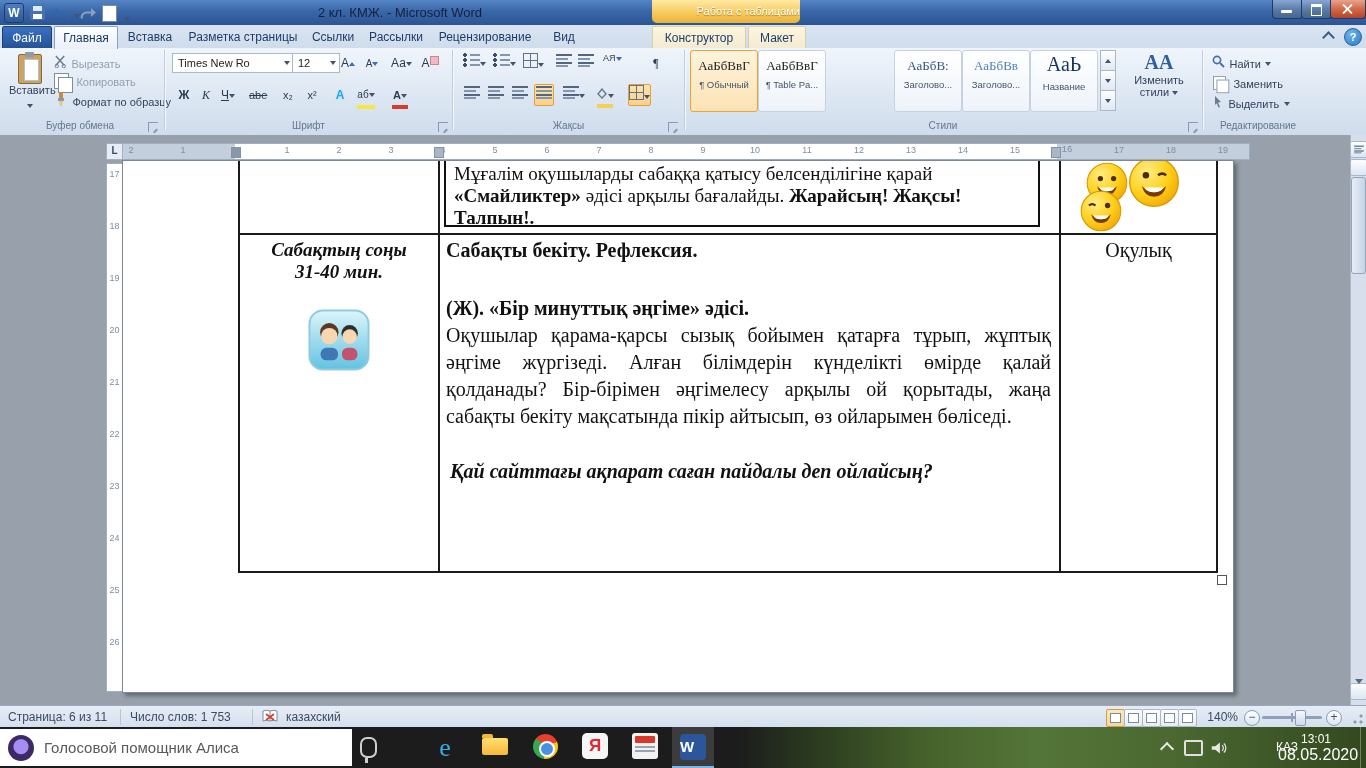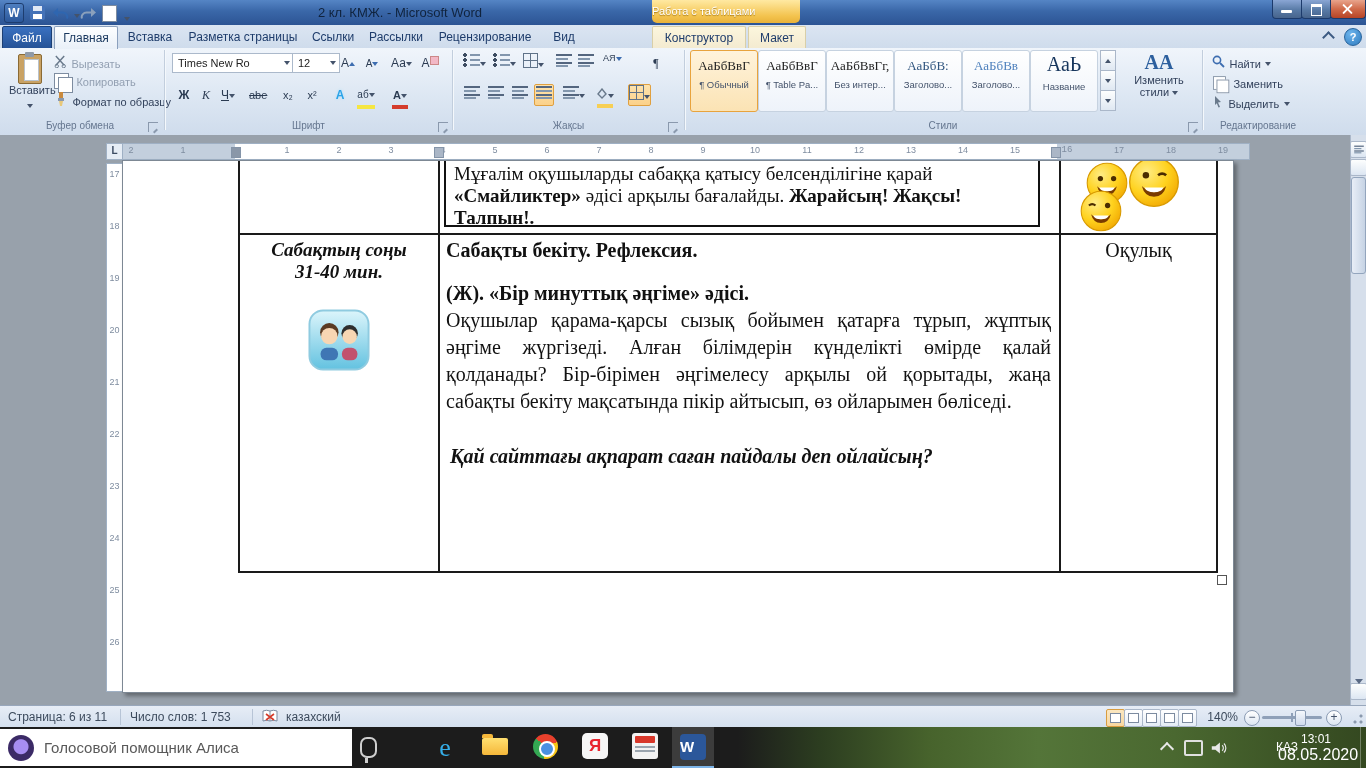--- a/index.html
+++ b/index.html
@@ -4,21 +4,21 @@
 <style>
   html,body{margin:0;padding:0}
   .screen{position:relative;width:1366px;height:768px;overflow:hidden;
     font-family:"Liberation Sans",sans-serif;background:#98a1ab;-webkit-user-select:none}
   .ab{position:absolute}
   
   .titlebar{left:0;top:0;width:1366px;height:25px;
     background:linear-gradient(#5585c5 0%,#3a67a8 45%,#2c5494 100%);border-bottom:1px solid #23477e}
   .title-text{color:#10233d;font-size:13px;line-height:25px;text-align:center}
   .ctx-patch{background:linear-gradient(#ffe9a2,#f3c34e 70%,#e9b23a);border-radius:0 0 5px 5px;
-    text-align:left;color:#fff;font-size:11px;line-height:22px;text-shadow:0 1px 1px #a87d1e}
+    text-align:right;color:#fff;font-size:11px;line-height:22px;text-shadow:0 1px 1px #a87d1e}
   .wbtn{top:0;height:18px;border:1px solid #1c3a6b;border-top:none;border-radius:0 0 4px 4px;
     background:linear-gradient(#8aa6d4,#587aa6 55%,#47648c)}
   .wbtn.close{background:linear-gradient(#e8a48c,#d06a4a 50%,#b74426)}
   .glyph-min{position:absolute;left:8px;top:10px;width:11px;height:3px;background:#fff;border-radius:1px}
   .glyph-res{position:absolute;left:9px;top:4px;width:9px;height:8px;border:1px solid #fff;border-top:3px solid #fff}
   .glyph-x1,.glyph-x2{position:absolute;left:10px;top:8px;width:13px;height:2px;background:#fff;border-radius:1px}
   .glyph-x1{transform:rotate(45deg)}.glyph-x2{transform:rotate(-45deg)}
   .qat{top:3px;height:18px}
   .appico{width:18px;height:18px;background:linear-gradient(#4e7fc0,#2b579a);border:1px solid #1d3d6f;border-radius:3px;
     color:#fff;font-weight:bold;font-size:12px;text-align:center;line-height:18px}
@@ -309,24 +309,20 @@
     <div class="ab gsep" style="left:684px"></div>
 
     <div class="ab style-item sel" style="left:690px;top:2px">
       <div class="sprev">АаБбВвГ</div>
       <div class="sname">¶ Обычный</div>
     </div>
     <div class="ab style-item" style="left:758px;top:2px">
       <div class="sprev">АаБбВвГ</div>
       <div class="sname">¶ Table Pa...</div>
     </div>
-    <div class="ab style-item" style="left:826px;top:2px">
-      <div class="sprev">АаБбВвГг,</div>
-      <div class="sname">Без интер...</div>
-    </div>
     <div class="ab style-item" style="left:894px;top:2px">
       <div class="sprev blue1">АаБбВ:</div>
       <div class="sname">Заголово...</div>
     </div>
     <div class="ab style-item" style="left:962px;top:2px">
       <div class="sprev blue2">АаБбВв</div>
       <div class="sname">Заголово...</div>
     </div>
     <div class="ab style-item" style="left:1030px;top:2px">
       <div class="sprev title" style="margin-top:2px">АаЬ</div>
@@ -466,21 +462,21 @@
           <circle cx="22" cy="24" r="9.5" fill="#5a3a22"></circle>
             <circle cx="22" cy="28" r="8.5" fill="#f7d6b3"></circle>
           <rect x="13" y="40" width="18" height="13" rx="6" fill="#3f76b4"></rect>
           <circle cx="43" cy="25" r="8.5" fill="#2e2e2e"></circle>
             <circle cx="43" cy="28.5" r="7.5" fill="#f7d6b3"></circle>
           <rect x="35" y="40" width="16" height="13" rx="6" fill="#c2526e"></rect>
         </svg>
       </div>
 
       <div class="ab doc-serif" style="left:323px;top:76px;width:605px;font-size:20px;line-height:27px">
-        <div style="font-weight:bold;margin-bottom:16px">Сабақты бекіту. Рефлексия.</div>
+        <div style="font-weight:bold;margin-bottom:31px">Сабақты бекіту. Рефлексия.</div>
         <div style="font-weight:bold">(Ж). «Бір минуттық әңгіме» әдісі.</div>
         <div style="text-align:justify">Оқушылар қарама-қарсы сызық бойымен қатарға тұрып, жұптық әңгіме жүргізеді.  Алған білімдерін күнделікті өмірде қалай қолданады? Бір-бірімен әңгімелесу арқылы ой қорытады, жаңа сабақты бекіту мақсатында пікір айтысып, өз ойларымен бөліседі.</div>
         <div style="font-weight:bold;font-style:italic;margin-top:28px;padding-left:4px">Қай сайттағы ақпарат саған пайдалы деп ойлайсың?</div>
       </div>
 
       <div class="ab doc-serif" style="left:938px;top:78px;width:155px;text-align:center;font-size:20px">Оқулық</div>
 
       <div class="ab" style="left:1094px;top:414px;width:8px;height:8px;border:1px solid #555;background:#fff"></div>
     </div>
 

